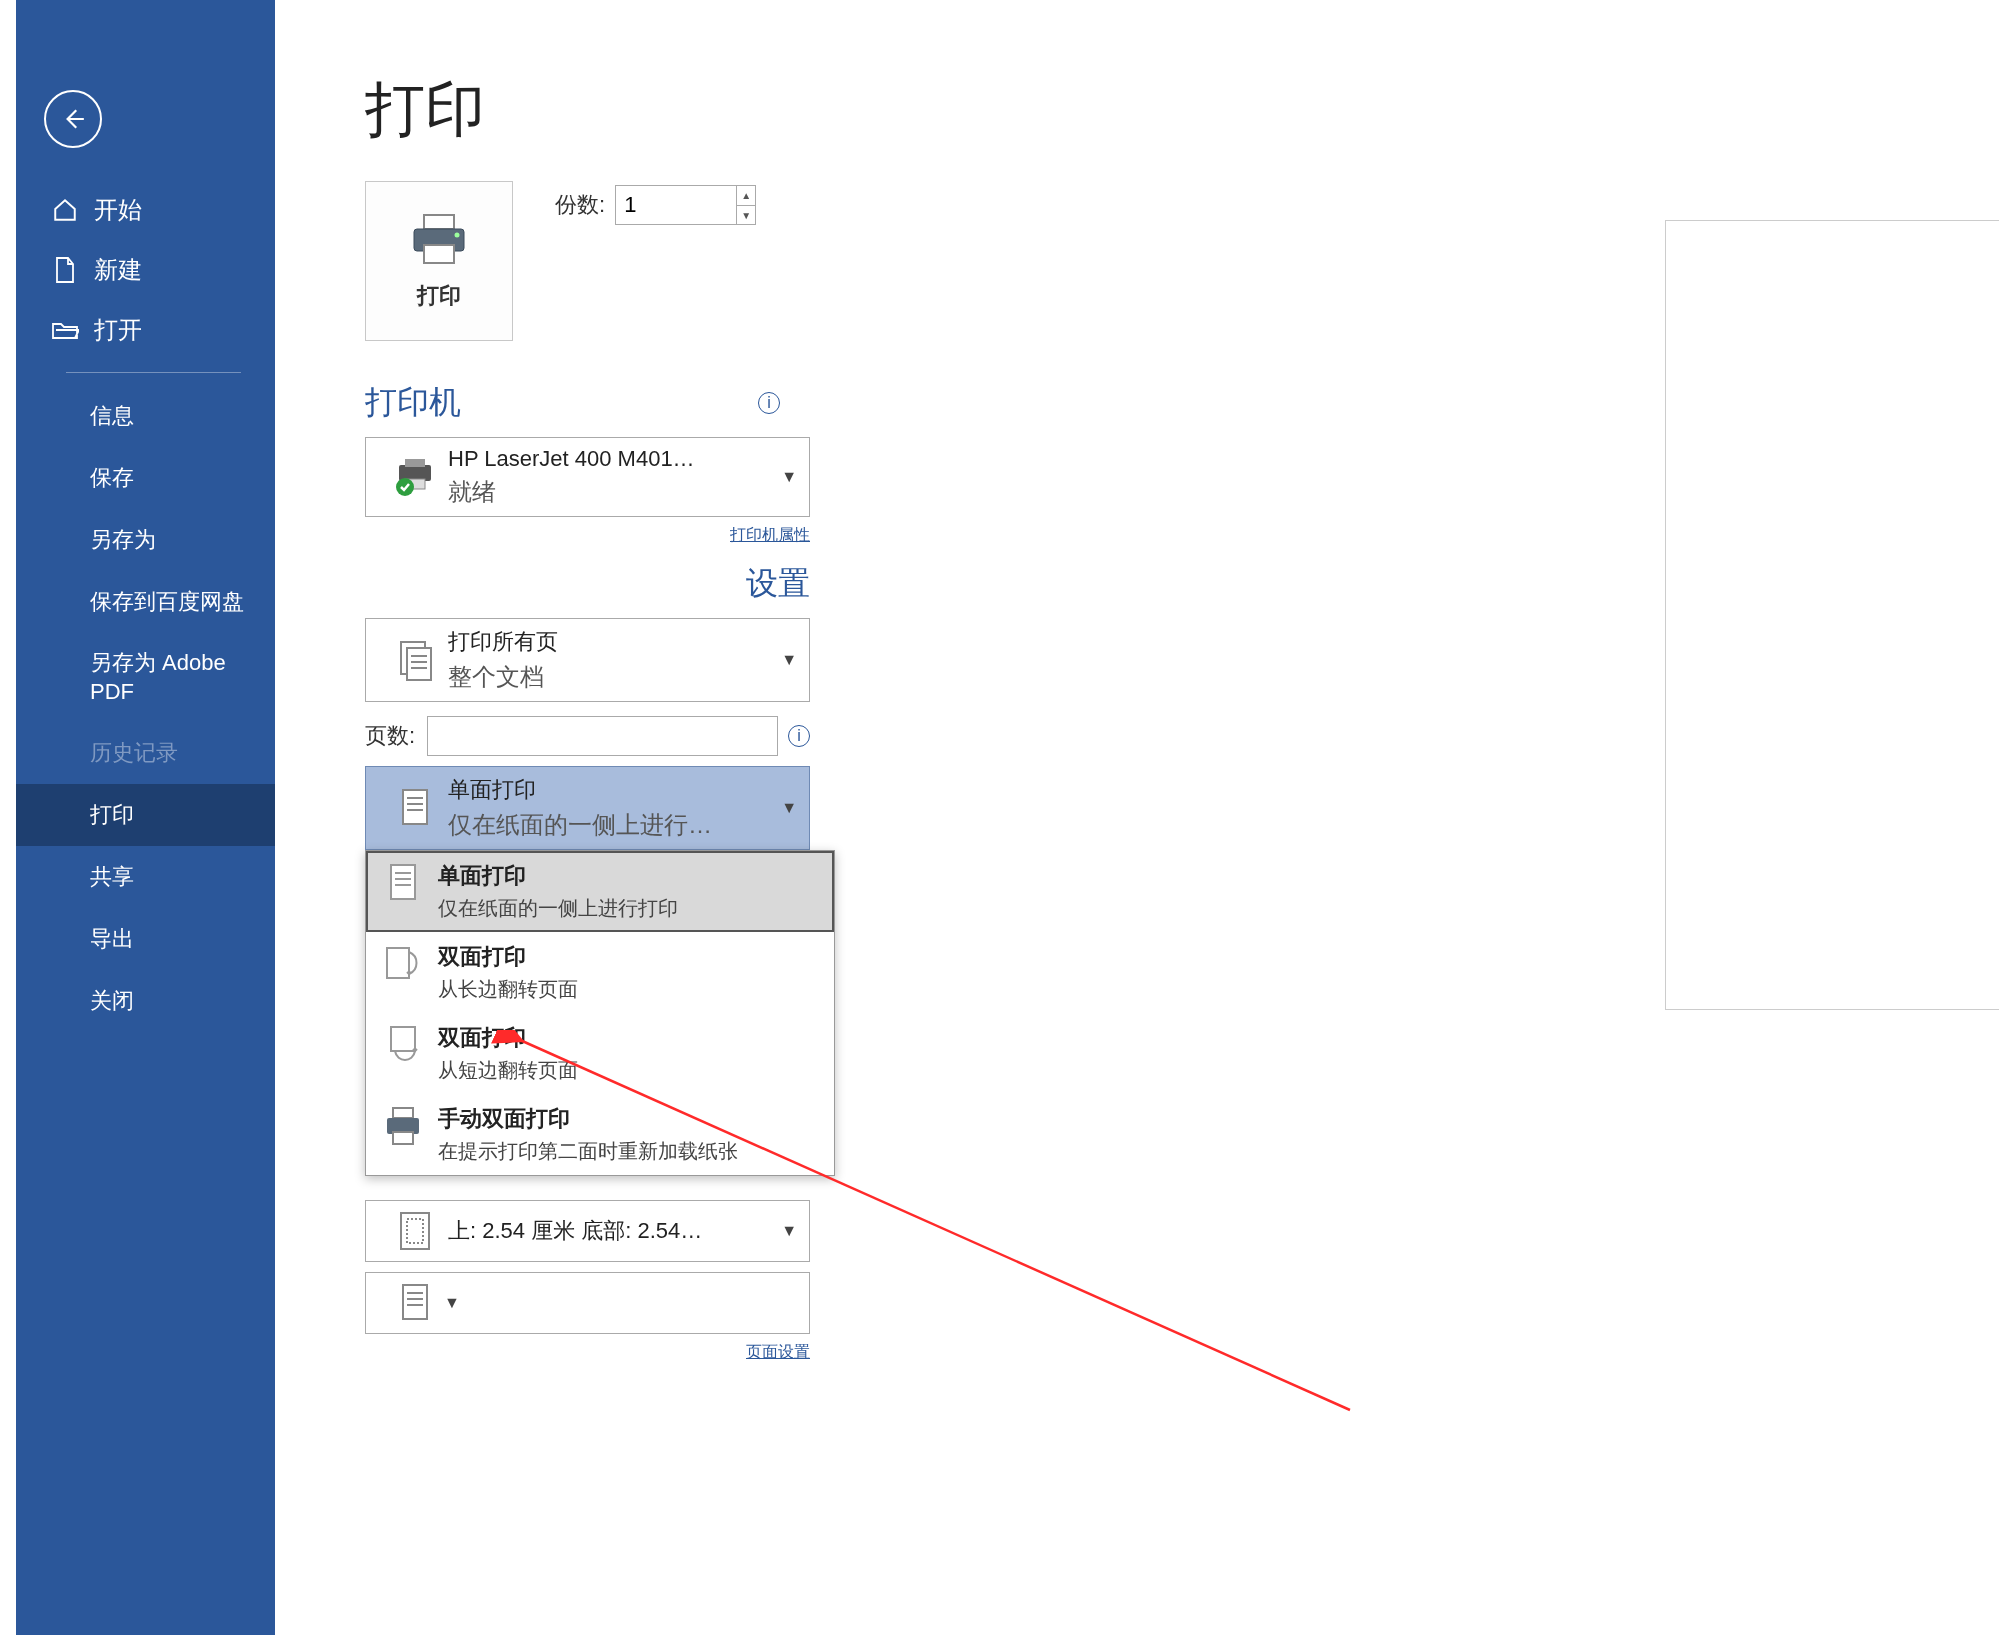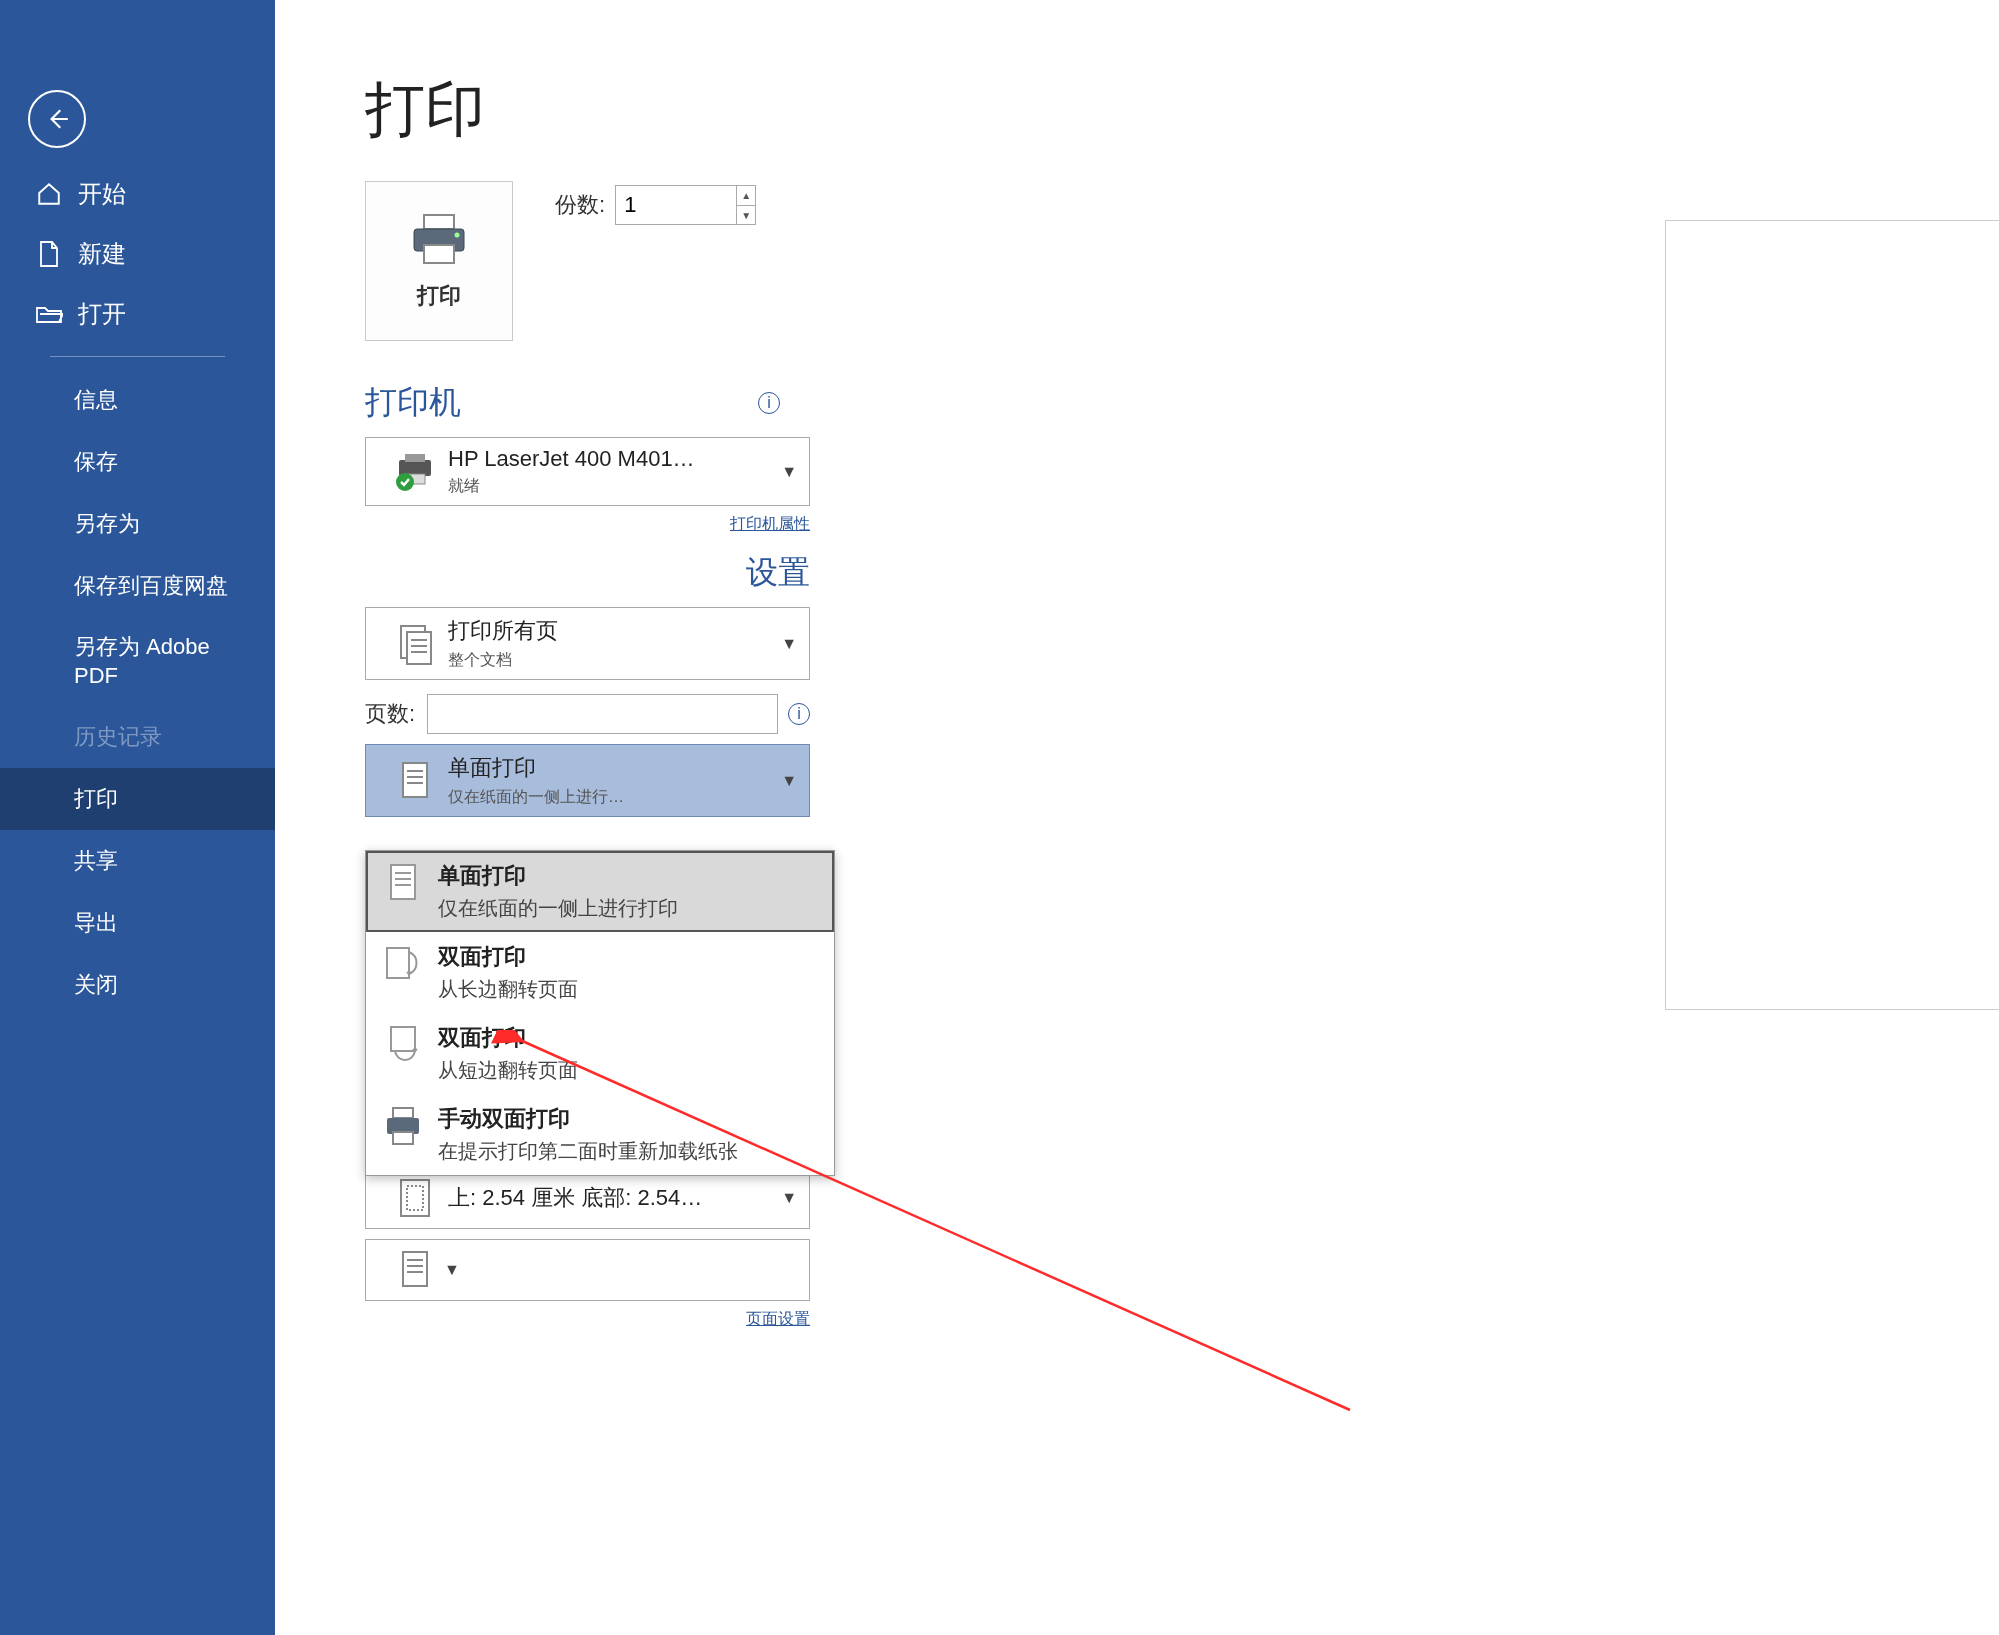--- a/index.html
+++ b/index.html
@@ -2,21 +2,21 @@
 <html><head>
 <meta charset="utf-8">
 <style>
   * { box-sizing: border-box; margin: 0; padding: 0; font-family: "Microsoft YaHei", "Segoe UI", sans-serif; }
   body { background: #fff; width: 1999px; height: 1635px; overflow: hidden; position: relative; }
 
   
   .titlebar { position: absolute; top: 0; left: 0; right: 0; height: 40px; display:flex; align-items:center; justify-content:center; background:#fff; font-size:22px; color:#555; }
 
   
-  .sidebar { position:absolute; left:0; top:0; bottom:0; width:275px; background:#2b579a; color:#fff; padding-top:64px; }
+  .sidebar { position:absolute; left:16px; top:0; bottom:0; width:275px; background:#2b579a; color:#fff; padding-top:80px; }
   .back-btn { position:absolute; left:28px; top:90px; width:58px; height:58px; border:2px solid #fff; border-radius:50%; display:flex; align-items:center; justify-content:center; cursor:pointer; }
   .sidebar-list { margin-top:100px; }
   .sidebar-item { display:flex; align-items:center; padding:14px 34px; font-size:24px; cursor:pointer; color:#fff; }
   .sidebar-item.small { padding:16px 34px 16px 74px; font-size:22px; }
   .sidebar-item .icon { width:30px; height:30px; margin-right:14px; display:flex; align-items:center; justify-content:center; flex-shrink:0; }
   .sidebar-divider { height:1px; background:rgba(255,255,255,.35); margin:12px 50px 12px 50px; }
   .sidebar-item.active { background:#1e3f70; }
   .sidebar-item.disabled { color:#7f99c2; }
 
   
@@ -37,21 +37,21 @@
   .section-heading { font-size:32px; color:#2b579a; margin-bottom:12px; font-weight:400; display:flex; align-items:center;justify-content:flex-end;}
   .info-circle { width:22px; height:22px; border:1.5px solid #2b579a; border-radius:50%; color:#2b579a; font-size:16px; display:flex; align-items:center; justify-content:center; margin-left:auto; margin-right:30px;}
 
   .column { width:445px; }
 
   
   .combo { width:445px; border:1px solid #aaa; background:#fff; display:flex; align-items:center; padding:8px 12px 8px 26px; min-height:58px; cursor:pointer; position:relative; margin-bottom:0; }
   .combo .cicon { width:46px; height:44px; display:flex; align-items:center; justify-content:center; flex-shrink:0; }
   .combo .ctext { flex:1; margin-left:10px; overflow:hidden; }
   .combo .ct1 { font-size:22px; color:#222; white-space:nowrap; overflow:hidden; text-overflow:ellipsis;}
-  .combo .ct2 { font-size:16px; color:#555; white-space:nowrap; overflow:hidden; text-overflow:ellipsis; margin-top:4px;}
+  .combo .ct2 { font-size:24px; color:#555; white-space:nowrap; overflow:hidden; text-overflow:ellipsis; margin-top:4px;}
   .combo .caret { font-size:16px; color:#444; margin-left:6px; }
   .combo.selected { background:#a8bcdc; border-color:#6f8ab4; }
   .combo.mtop { margin-top:10px; }
 
   .link-row { text-align:right; width:445px; margin-top:8px; margin-bottom:16px; }
   .link-row a { color:#2b579a; text-decoration:underline; font-size:16px; cursor:pointer; }
 
   .pages-row { display:flex; align-items:center; width:445px; margin-top:14px; }
   .pages-row label{ font-size:22px; color:#333; margin-right:12px;}
   .pages-input { flex:1; height:40px; border:1px solid #aaa; padding:4px 8px; font-size:20px; }

